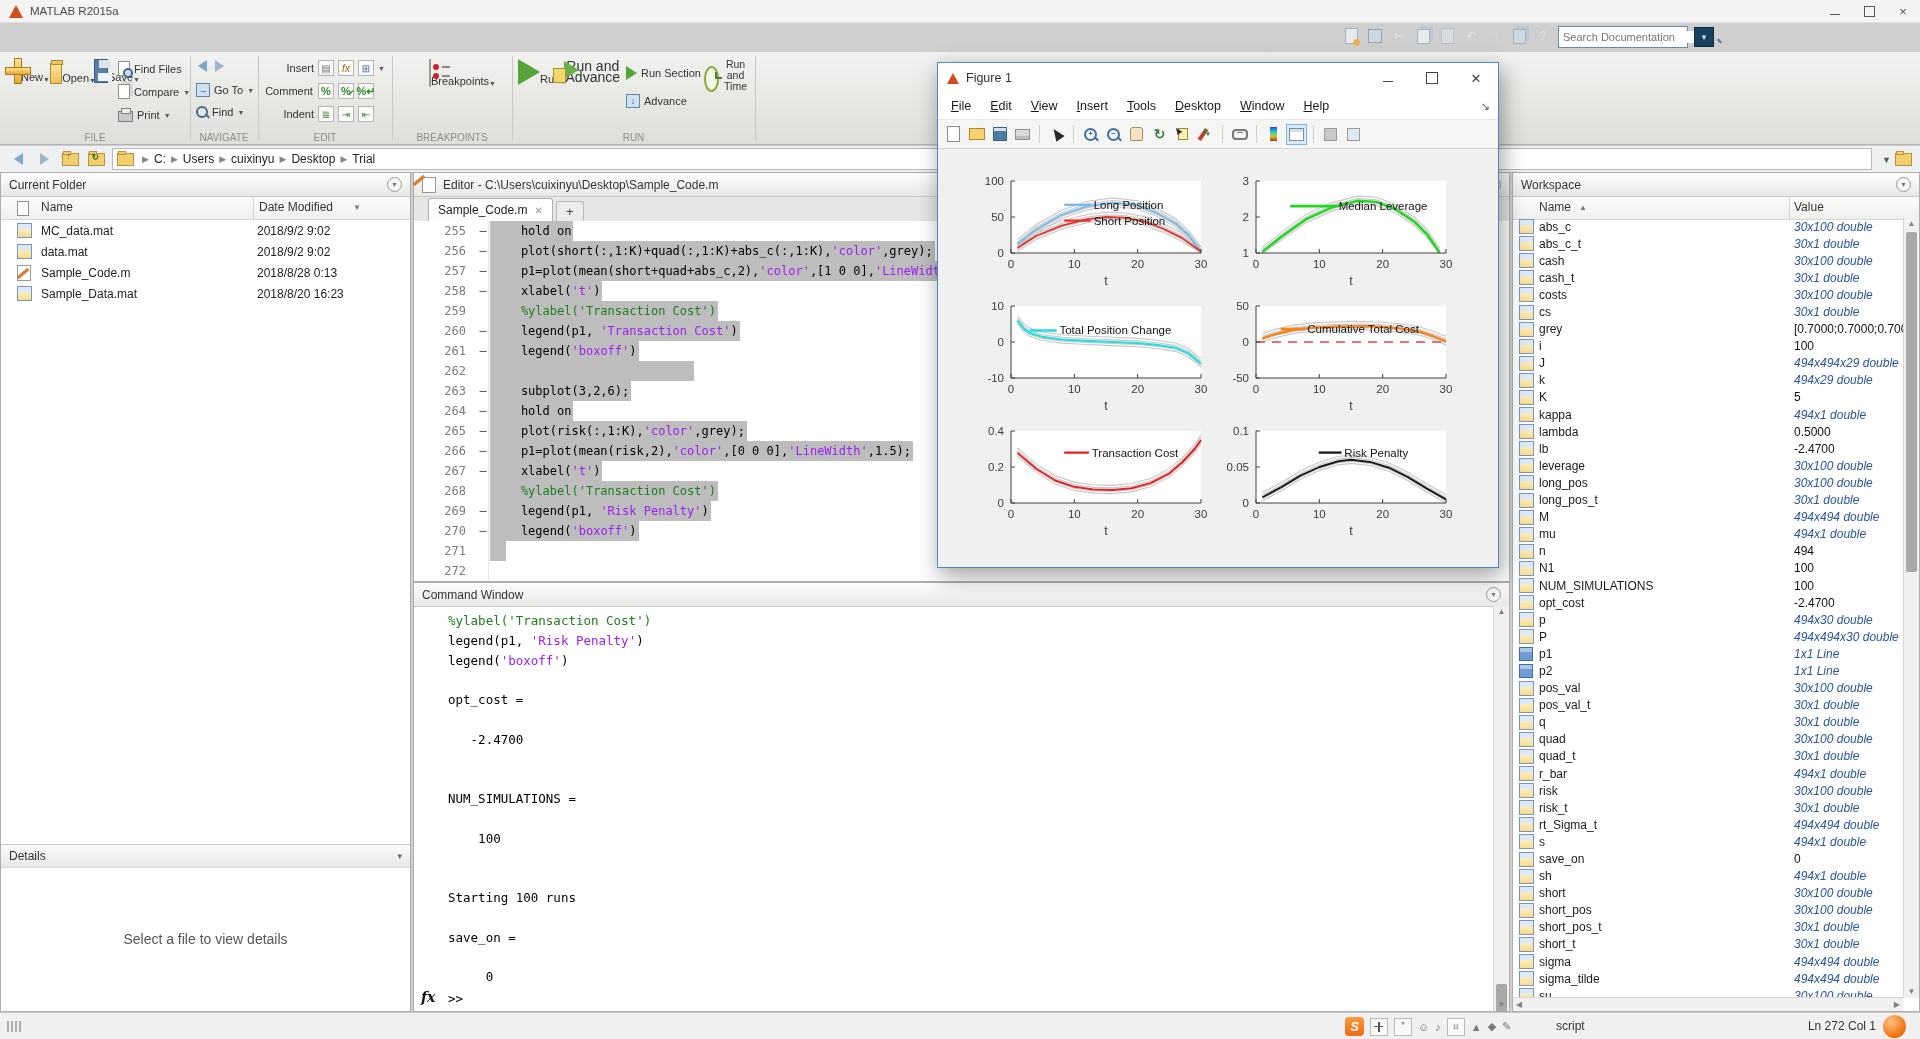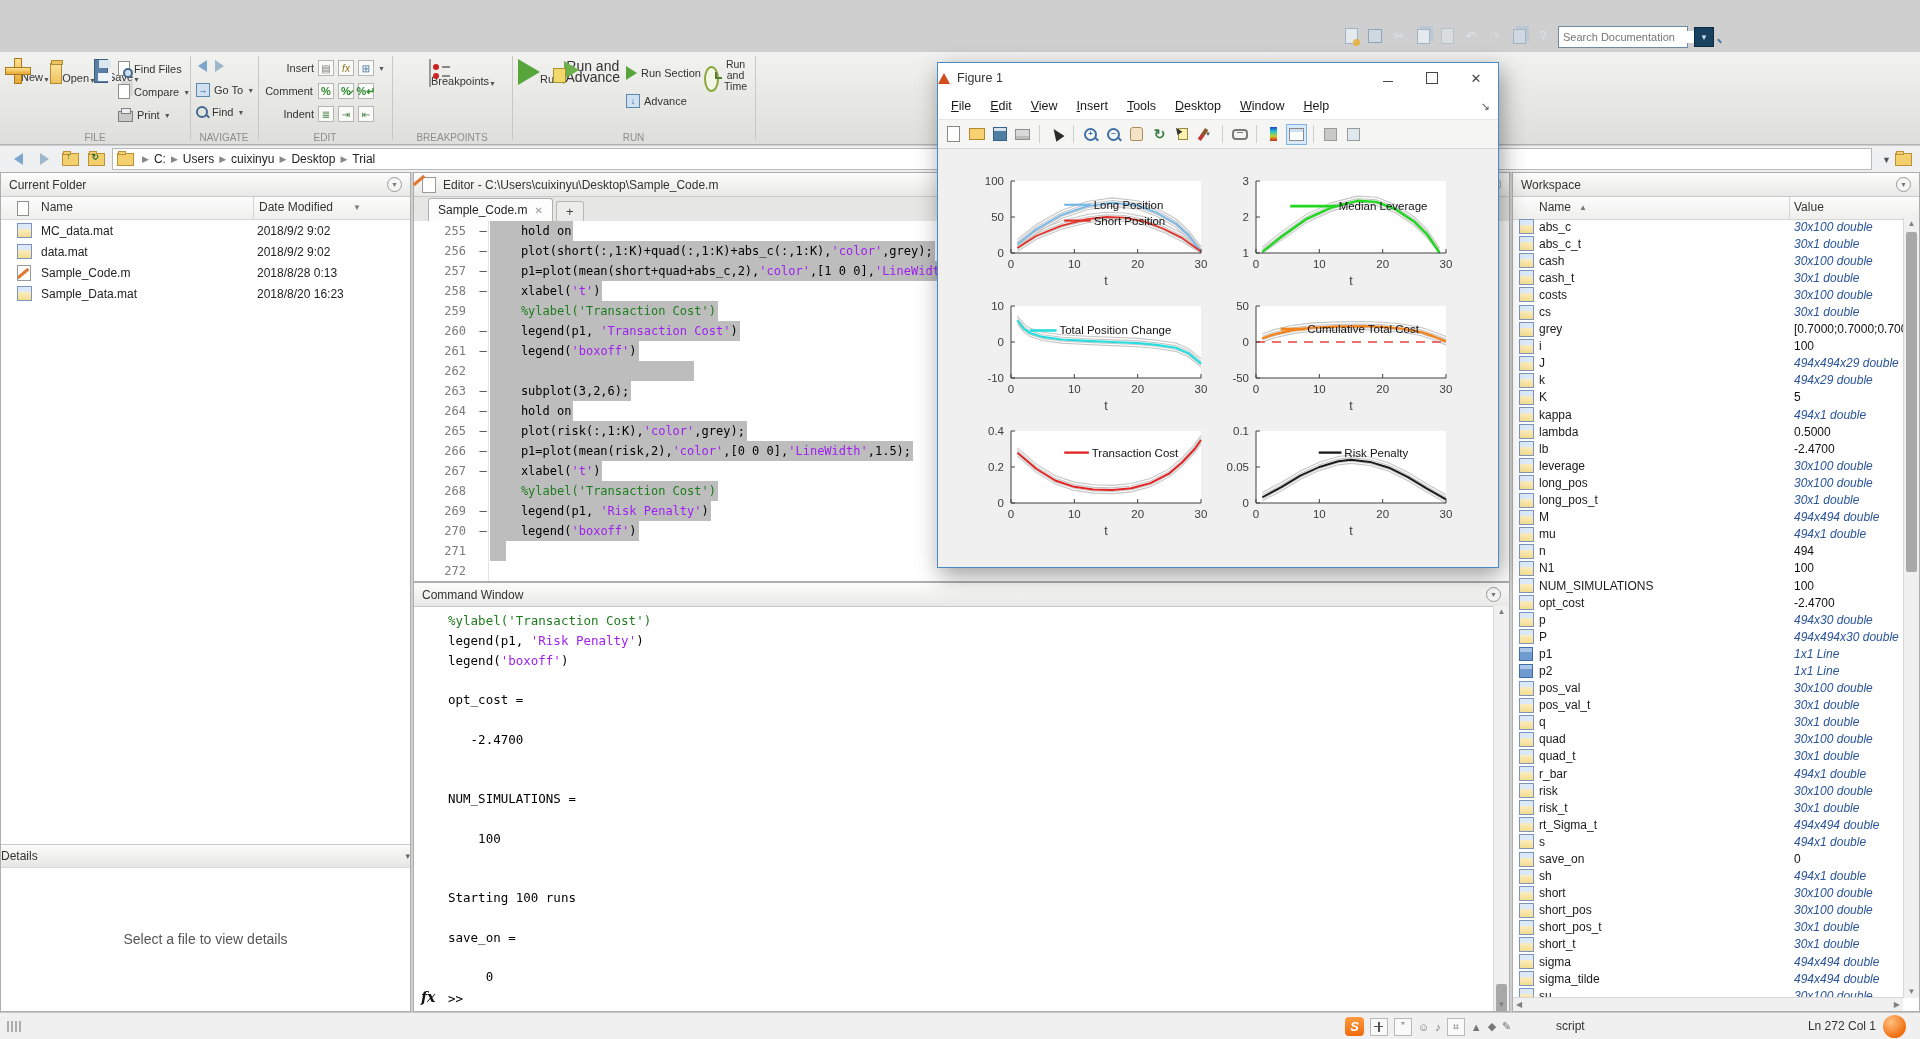--- a/index.html
+++ b/index.html
@@ -86,21 +86,21 @@
 .phead{height:23px;background:linear-gradient(#fdfdfd,#e8e8e6);border-bottom:1px solid #c9c9c9;display:flex;align-items:center;padding:0 8px;font-size:12px;color:#333}
 .pmenu{margin-left:auto;width:13px;height:13px;border:1px solid #999;border-radius:50%;font-size:7px;color:#777;display:flex;align-items:center;justify-content:center;background:#f6f6f6}
 .colhead{height:22px;border-bottom:1px solid #d6d6d6;background:linear-gradient(#fcfcfc,#efefed);position:relative;font-size:12px;color:#333}
 
 .cfrow{height:21px;display:flex;align-items:center;font-size:12px;color:#222}
 .cfrow .nm{position:absolute;left:40px}
 .cfrow .dt{position:absolute;left:256px}
 .ic-mat{position:absolute;left:16px;width:13px;height:13px;background:linear-gradient(#fdf6e0,#f5dd8e);border:1px solid #7d95bd;box-shadow:inset 0 5px 0 #dce9f8}
 .ic-mcode{position:absolute;left:16px;width:12px;height:14px;background:#fff;border:1px solid #999;overflow:hidden}
 .ic-mcode:after{content:'';position:absolute;left:-2px;top:6px;width:14px;height:3px;background:#e07a30;transform:rotate(-40deg)}
-.details-bar{position:absolute;left:0;right:0;height:22px;background:linear-gradient(#fbfbfb,#e6e6e4);border-top:1px solid #c9c9c9;border-bottom:1px solid #d9d9d9;display:flex;align-items:center;padding:0 0;font-size:12px;color:#333}
+.details-bar{position:absolute;left:0;right:0;height:22px;background:linear-gradient(#fbfbfb,#e6e6e4);border-top:1px solid #c9c9c9;border-bottom:1px solid #d9d9d9;display:flex;align-items:center;padding:0 8px;font-size:12px;color:#333}
 .details-txt{position:absolute;left:0;right:0;text-align:center;font-size:14px;color:#555}
 
 .etabs{height:24px;background:#e6e6e4;border-bottom:1px solid #bcbcbc;display:flex;align-items:flex-end;padding-left:14px}
 .etab{height:22px;background:#fdfdfd;border:1px solid #b0b0b0;border-bottom:none;border-radius:3px 3px 0 0;display:flex;align-items:center;padding:0 9px;font-size:12px;color:#222;gap:7px}
 .etab .x{color:#999;font-size:10px}
 .etabplus{height:19px;width:26px;margin-left:3px;background:#ececea;border:1px solid #b8b8b8;border-bottom:none;border-radius:3px 3px 0 0;display:flex;align-items:center;justify-content:center;color:#444;font-size:13px}
 .code{position:absolute;top:48px;bottom:0;left:0;right:0;background:#fff;font-family:"DejaVu Sans Mono",monospace;font-size:12px;overflow:hidden}
 .gutline{position:absolute;left:74px;top:0;bottom:0;width:1px;background:#e4e4e4}
 .cline{height:20px;line-height:20px;white-space:pre;display:flex}
 .lnum{width:52px;text-align:right;padding-right:10px;color:#7a7a7a;flex:none}
@@ -121,21 +121,21 @@
 
 .wsrow{height:17.1px;display:flex;align-items:center;font-size:12px;color:#1a1a1a;position:relative}
 .wsrow .nm{position:absolute;left:26px;white-space:nowrap}
 .wsrow .vl{position:absolute;left:281px;white-space:nowrap}
 .vl.d{color:#2a5599;font-style:italic}
 .vl.s{color:#111}
 .ic-grid{position:absolute;left:6px;width:13px;height:13px;background:linear-gradient(#fdf6e0,#f5dd8e);border:1px solid #7d95bd;box-shadow:inset 0 5px 0 #dce9f8}
 .ic-cube{position:absolute;left:6px;width:12px;height:12px;background:#6f9bd1;border:1px solid #3d6ca8;box-shadow:inset 0 4px 0 #a9c6e8}
 
 .figwin{position:absolute;left:937px;top:62px;width:562px;height:506px;background:#f0f0f0;border:1px solid #4a89c8;box-shadow:3px 8px 22px rgba(0,0,0,.38);z-index:60;box-sizing:border-box}
-.ftitle{height:30px;background:#fff;display:flex;align-items:center;}
+.ftitle{height:30px;background:#fff;display:flex;align-items:center;padding-left:9px}
 .ftitle .t{font-size:12.5px;color:#333;margin-left:7px}
 .fwb{width:44px;height:30px;display:flex;align-items:center;justify-content:center;color:#444;font-size:13px}
 .fmenu{height:26px;background:#fff;border-bottom:1px solid #e6e6e6;display:flex;gap:19px;padding-left:13px;align-items:center;font-size:12.5px;color:#1a1a1a}
 .fmenu u{text-decoration:underline}
 .fdock{margin-left:auto;margin-right:8px;color:#555;font-size:11px}
 .ftools{height:28px;background:#f5f5f3;border-bottom:1px solid #d7d7d5;display:flex;align-items:center;padding-left:5px;gap:2px}
 .fico{width:21px;height:21px;display:flex;align-items:center;justify-content:center;position:relative;box-sizing:border-box}
 .fico.sel{background:#d8e9fa;border:1px solid #7fb2e5}
 .fsep{width:1px;height:18px;background:#cfcfcd;margin:0 4px}
 .sh-page{width:11px;height:14px;background:#fff;border:1px solid #8a8a8a}
@@ -171,20 +171,33 @@
 .imeglyph{color:#777;font-size:11px}
 .script-lab{position:absolute;left:1556px;top:6px;color:#333}
 .lncol{position:absolute;right:44px;top:6px;color:#333}
 .oball{position:absolute;right:14px;top:2px;width:23px;height:23px;border-radius:50%;background:radial-gradient(circle at 35% 30%,#ffc080,#f07010 70%,#d85c05)}
 </style>
 </head>
 <body>
 
 <div id="root">
 
+  <div class="titlebar">
+    <div class="mlogo"></div>
+    <div class="t">MATLAB R2015a</div>
+    <div class="winbtns">
+      <div class="wb">
+          <span class="mn"></span>
+        </div>
+      <div class="wb">
+          <span class="sq"></span>
+        </div>
+      <div class="wb">×</div>
+    </div>
+  </div>
 
   <div class="qat" id="qat">
       <div class="qico">
         <span class="qpage gold"></span>
       </div>
       <div class="qico">
         <span class="qfloppy"></span>
       </div>
       <div class="qico">✂</div>
       <div class="qico">

